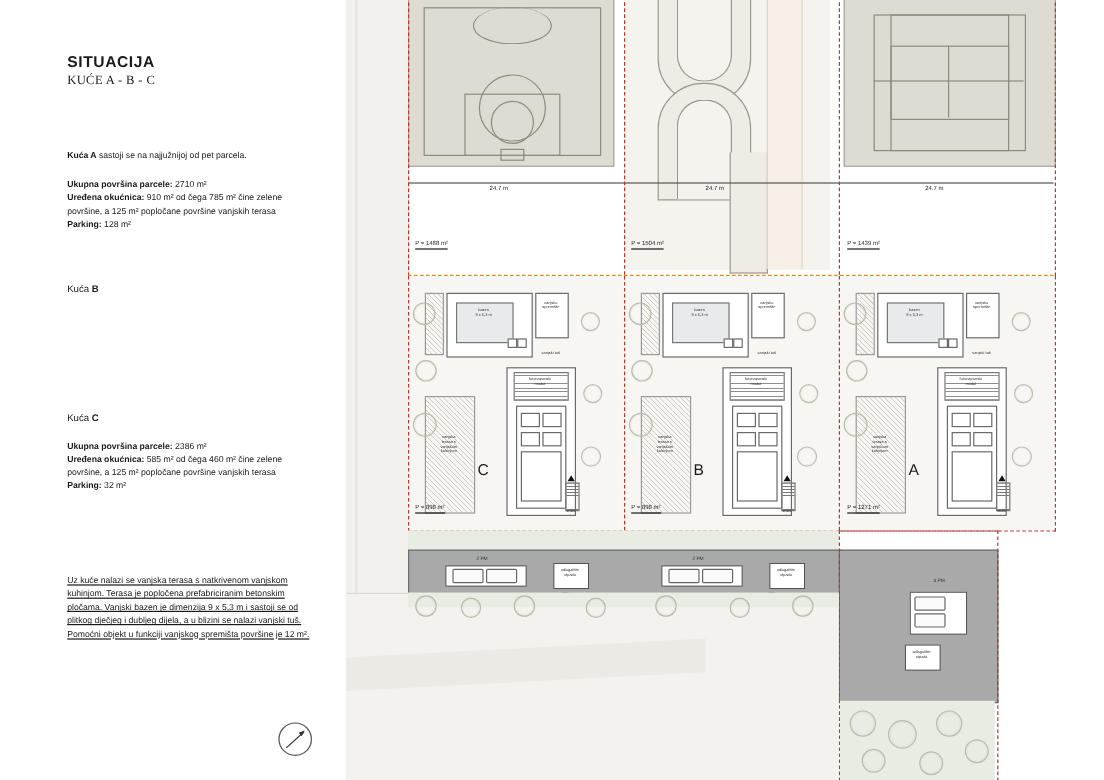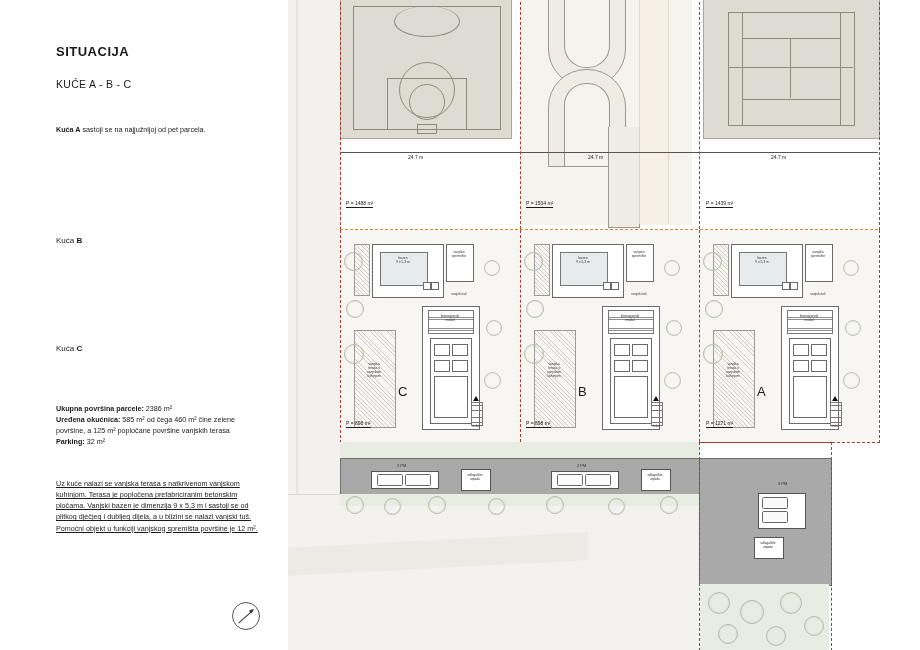--- a/index.html
+++ b/index.html
@@ -24,21 +24,21 @@
     left: 0; top: 0;
     width: 288px; height: 650px;
     background: #ffffff;
     z-index: 40;
   }
   .title-block { position: absolute; left: 56px; top: 44px; }
   .title-main {
     font-size: 13px; font-weight: bold; letter-spacing: .5px; color: #1a1a1a;
   }
   .title-sub {
-    font-size: 10.5px; color: #1a1a1a; margin-top: 19px; letter-spacing: .3px;
+    font-size: 10.5px; color: #1a1a1a; margin-top: 3px; letter-spacing: .3px; font-family: Liberation Serif, serif;
   }
   .para {
     position: absolute;
     left: 56px;
     width: 205px;
     font-size: 7.2px;
     line-height: 1.55;
     color: #1a1a1a;
   }
   .para b { font-weight: bold; }
@@ -498,29 +498,34 @@
 
     <div class="title-block">
       <div class="title-main">SITUACIJA</div>
       <div class="title-sub">KUĆE A - B - C</div>
     </div>
 
     <div class="para" style="top:124px;">
       <b>Kuća A</b><span> sastoji se na najjužnijoj od pet parcela.</span>
     </div>
 
+    <div class="para" style="top:148px;">
+      <b>Ukupna površina parcele:</b><span> 2710 m²</span><br>
+      <b>Uređena okućnica:</b><span> 910 m² od čega 785 m² čine zelene površine, a 125 m² popločane površine vanjskih terasa</span><br>
+      <b>Parking:</b><span> 128 m²</span>
+    </div>
 
     <div class="house-head" style="top:236px;">
       <span>Kuća </span><b>B</b>
     </div>
 
     <div class="house-head" style="top:344px;">
       <span>Kuća </span><b>C</b>
     </div>
-    <div class="para" style="top:366px;margin-top:37px;">
+    <div class="para" style="top:366px;">
       <b>Ukupna površina parcele:</b><span> 2386 m²</span><br>
       <b>Uređena okućnica:</b><span> 585 m² od čega 460 m² čine zelene površine, a 125 m² popločane površine vanjskih terasa</span><br>
       <b>Parking:</b><span> 32 m²</span>
     </div>
 
     <div class="para" style="top:478px;text-decoration:underline;">Uz kuće nalazi se vanjska terasa s natkrivenom vanjskom kuhinjom. Terasa je popločena prefabriciranim betonskim pločama. Vanjski bazen je dimenzija 9 x 5,3 m i sastoji se od plitkog dječjeg i dubljeg dijela, a u blizini se nalazi vanjski tuš. Pomoćni objekt u funkciji vanjskog spremišta površine je 12 m².</div>
 
     <div id="compass">
       <div class="needle"></div>
     </div>

